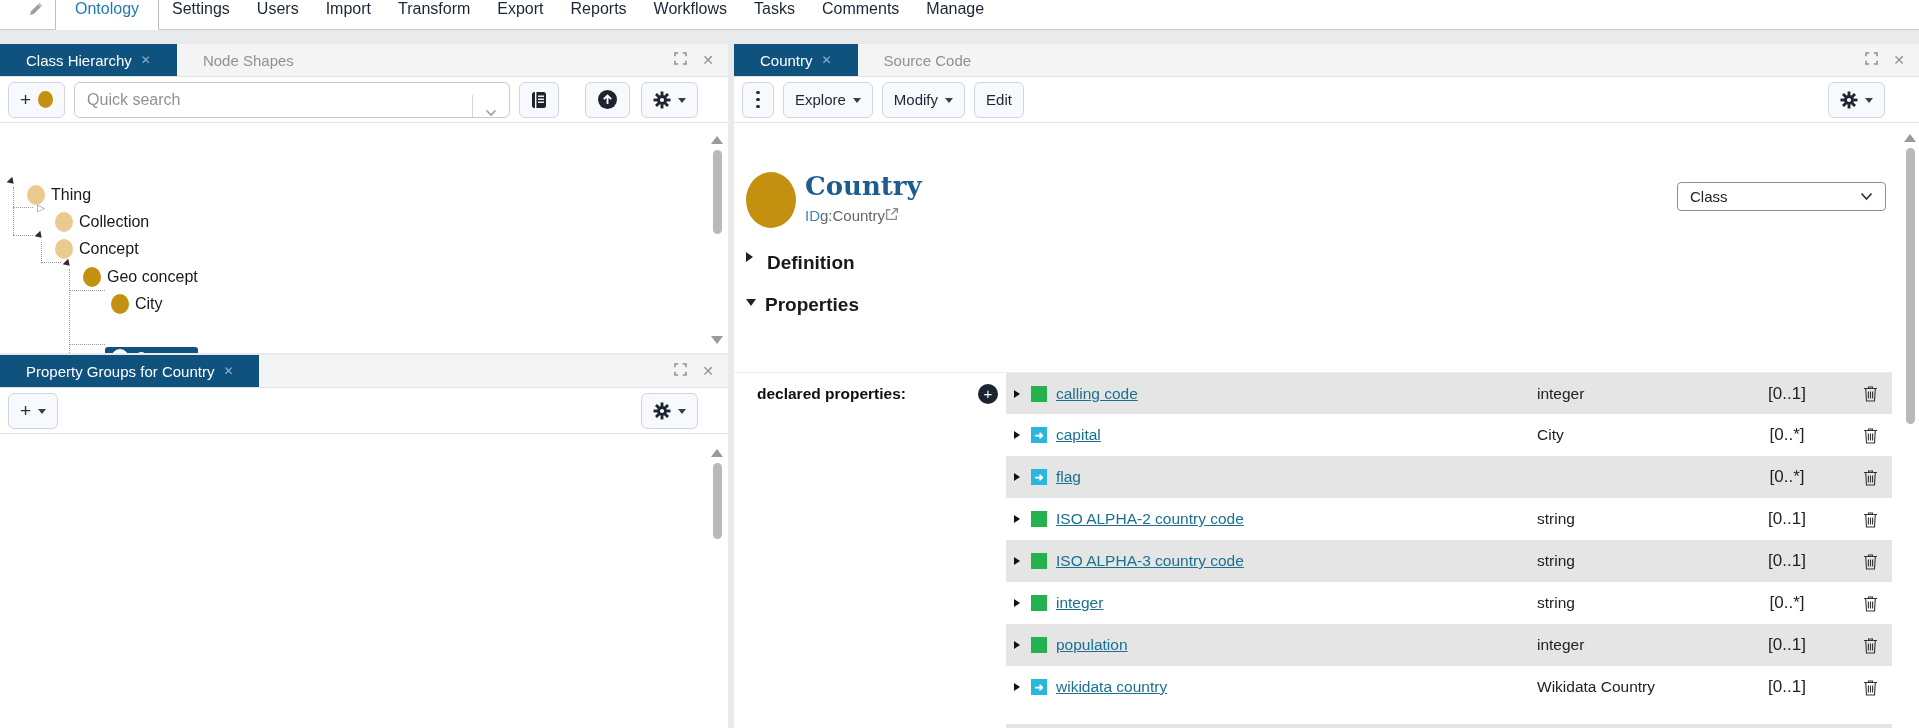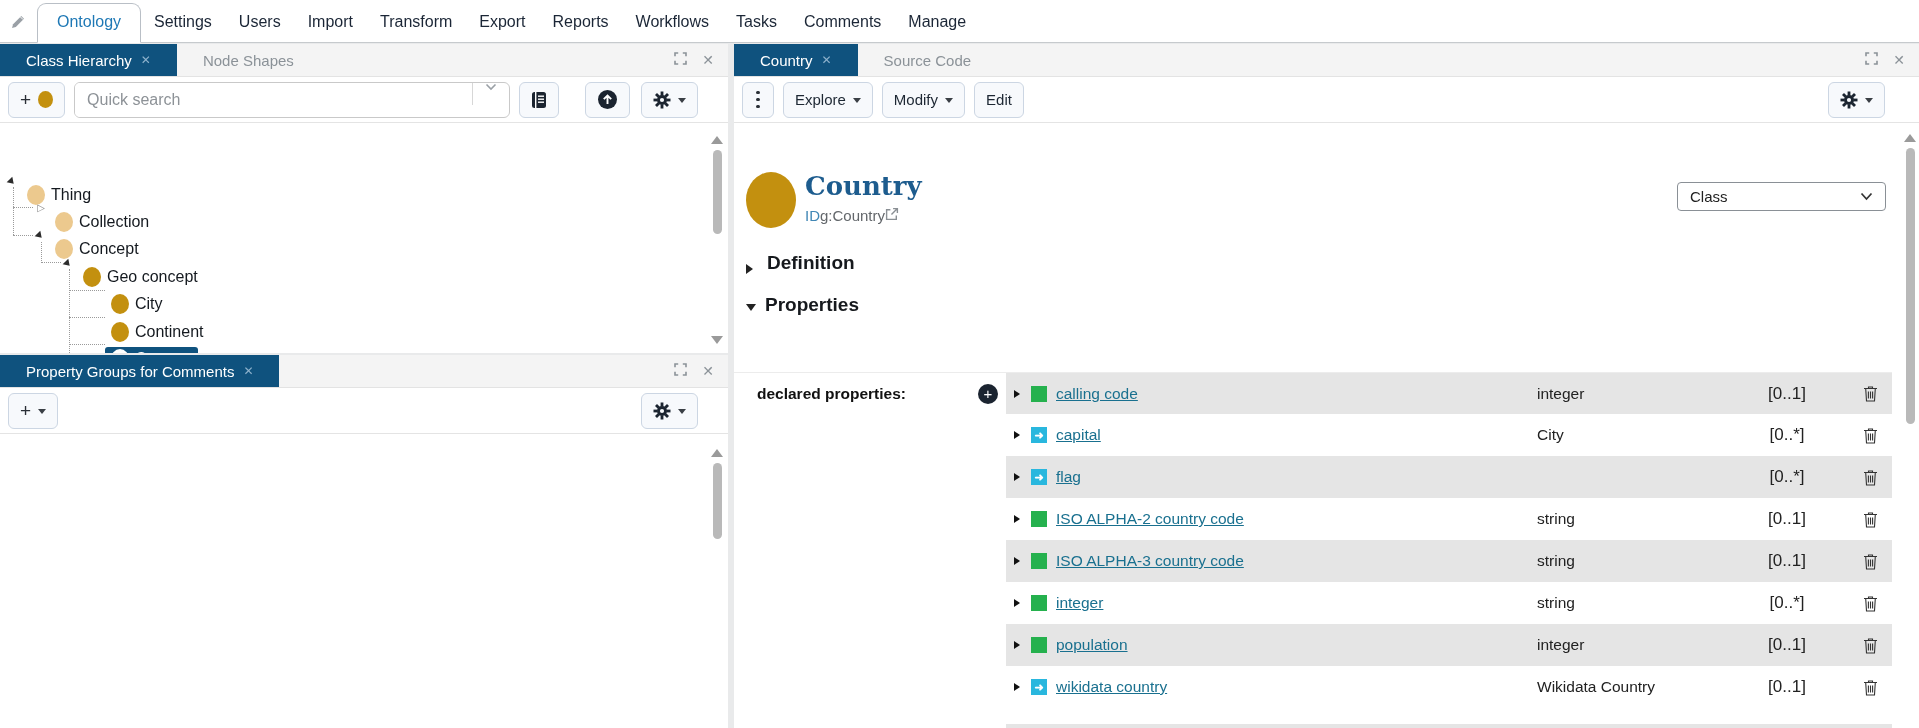--- a/index.html
+++ b/index.html
@@ -1,21 +1,21 @@
 <!DOCTYPE html>
 <html><head>
 <meta charset="utf-8">
 <style>
   * { box-sizing: border-box; margin: 0; padding: 0; }
   html, body { width: 1919px; height: 728px; overflow: hidden; }
   body { font-family: "Liberation Sans", sans-serif; background: #e9eaeb; position: relative; color: #14191f; }
 
   
-  .menubar { position: absolute; left: 0; top: 0; width: 1919px; height: 43px; background: #fff;
-             border-bottom: 1px solid #c6cacd; display: flex; align-items: flex-end; padding-left: 10px; }
+  .menubar { position: absolute; left: 0; top: 0; width: 1919px; height: 30px; background: #fff;
+             border-bottom: 1px solid #c6cacd; display: flex; align-items: flex-end; padding-left: 28px; }
   .pencil-wrap { display: flex; align-items: center; height: 42px; margin-right: 10px; }
   .menu-item { font-size: 16px; color: #1b2636; padding: 9px 0 11px 0; margin-right: 27px; cursor: pointer; white-space: nowrap; }
   .menu-item.active { background: #fff; border: 1px solid #b9bfc6; border-bottom: 1px solid #fff;
                       border-radius: 9px 9px 0 0; padding: 9px 19px 11px 19px; margin-bottom: -1px;
                       color: #1e78b5; margin-right: 13px; }
 
   
   .panel { position: absolute; background: #fff; overflow: hidden; }
   .panel-class-hierarchy { left: 0; top: 44px; width: 728px; height: 309px; }
   .panel-property-groups { left: 0; top: 355px; width: 728px; height: 373px; }
@@ -31,21 +31,21 @@
 
   .toolbar { height: 46px; background: #fff; border-bottom: 1px solid #e4e4e4; display: flex; align-items: center; padding: 0 8px; gap: 9px; }
   .btn { height: 36px; background: #f7f9fc; border: 1px solid #ccd6e3; border-radius: 6px;
          display: inline-flex; align-items: center; justify-content: center; padding: 0 11px; gap: 7px;
          font-size: 15px; color: #1d2733; cursor: pointer; }
   .caret-dn { width: 0; height: 0; border: 4px solid transparent; border-top: 5px solid #3a3f45; margin-top: 5px; }
   .plus-glyph { font-size: 19px; color: #2a2f36; line-height: 1; }
   .mini-circle { width: 15px; height: 17px; border-radius: 50%; background: #c3900f; display: inline-block; }
 
   .searchbox { width: 436px; height: 36px; border: 1px solid #c9c9c9; border-radius: 6px; background: #fff;
-               display: flex; align-items: flex-start; overflow: hidden; }
+               display: flex; align-items: flex-end; overflow: hidden; }
   .searchbox input { border: 0; outline: 0; flex: 1; height: 100%; padding: 0 12px; font-size: 16px;
                      font-family: "Liberation Sans", sans-serif; color: #333; }
   .searchbox input::placeholder { color: #8d9297; }
   .search-div { width: 1px; height: 22px; background: #d7d7d7; }
   .search-chev { width: 36px; display: flex; align-items: center; justify-content: center; cursor: pointer; }
 
   
   .tree { position: absolute; left: 0; right: 0; overflow: hidden; }
   .tree-ch { top: 123px; bottom: 0; }
   .tree-pg { top: 434px; bottom: 0; }
@@ -77,21 +77,21 @@
   .head-row { position: absolute; left: 12px; top: 48px; display: flex; align-items: flex-start; }
   .head-circle { width: 50px; height: 56px; border-radius: 50%; background: #c3900f; margin-right: 9px; }
   .head-title { font-family: "DejaVu Serif", serif; font-weight: 700; font-size: 26px; color: #1d5c8e; line-height: 1.1; }
   .id-line { display: flex; align-items: center; margin-top: 6px; }
   .id-label { color: #4187b5; font-size: 15px; }
   .id-value { color: #63676b; font-size: 15px; }
   .type-select { position: absolute; right: 33px; top: 58px; width: 209px; height: 29px; border: 1px solid #8a9096;
                  border-radius: 4px; display: flex; align-items: center; padding: 0 12px; font-size: 15px; color: #222;
                  cursor: pointer; background: #fff; }
   .type-select svg { margin-left: auto; }
-  .section-hdr { position: absolute; left: 12px; display: flex; align-items: flex-end; gap: 9px; cursor: pointer; }
+  .section-hdr { position: absolute; left: 12px; display: flex; align-items: flex-start; gap: 9px; cursor: pointer; }
   .section-hdr .s-label { font-size: 19px; font-weight: bold; color: #16191d; }
   .tri-right { width: 0; height: 0; border: 5px solid transparent; border-left: 7px solid #222; }
   .tri-down { width: 0; height: 0; border: 5px solid transparent; border-top: 7px solid #222; margin-top: 5px; }
 
   .props-rows { position: absolute; left: 0; top: 248px; right: 27px; }
   .prop-row { display: flex; height: 42px; align-items: stretch; }
   .prop-row.first { border-top: 1px solid #ececec; }
   .row-aside { width: 272px; position: relative; flex: 0 0 auto; }
   .row-label { position: absolute; right: 100px; top: 50%; transform: translateY(-50%); font-weight: bold;
                font-size: 15.5px; white-space: nowrap; color: #111; }
@@ -243,47 +243,40 @@
           <span class="tree-label">Geo concept</span>
         </span>
       </div>
       <div class="tree-row" style="top: 109.6px; padding-left: 89px;">
         <span class="stub" style="width:36px;margin-left:-20px;"></span>
         <span class="node">
           <span class="c-circle class-gold" style="margin-left:4px;"></span>
           <span class="tree-label">City</span>
         </span>
       </div>
-      <div class="tree-row" style="top: 137px; padding-left: 89px;">
-        <span class="stub" style="width:36px;margin-left:-20px;"></span>
-        <span class="node">
-          <span class="c-circle class-gold" style="margin-left:4px;"></span>
-          <span class="tree-label">Continent</span>
-        </span>
-      </div>
       <div class="tree-row" style="top: 164.4px; padding-left: 89px;">
         <span class="stub" style="width:36px;margin-left:-20px;"></span>
         <span class="node selected">
           <span class="c-circle class-gold" style="margin-left:4px;"></span>
           <span class="tree-label">Country</span>
         </span>
       </div>
     </div>
   <div class="vscroll" style="right:3px;top:86px;height:220px;">
     <span class="arr-up"></span>
     <span class="thumb" style="height:84px;"></span>
     <div class="spacer-grow"></div>
     <span class="arr-dn"></span>
   </div>
 </section>
 
 <section class="panel panel-property-groups">
   <div class="tabbar">
     <div class="tab active">
-      <span>Property Groups for Comments</span>
+      <span>Property Groups for Country</span>
       <span class="tab-x">✕</span>
     </div>
     <div class="tabbar-icons">
       <span>
         <svg width="13" height="13" viewBox="0 0 13 13" fill="none" stroke="#8b9298" stroke-width="1.6">
             <path d="M1 4.2V1h3.2M8.8 1H12v3.2M12 8.8V12H8.8M4.2 12H1V8.8"></path>
           </svg>
       </span>
       <span class="icon-x">✕</span>
     </div>

